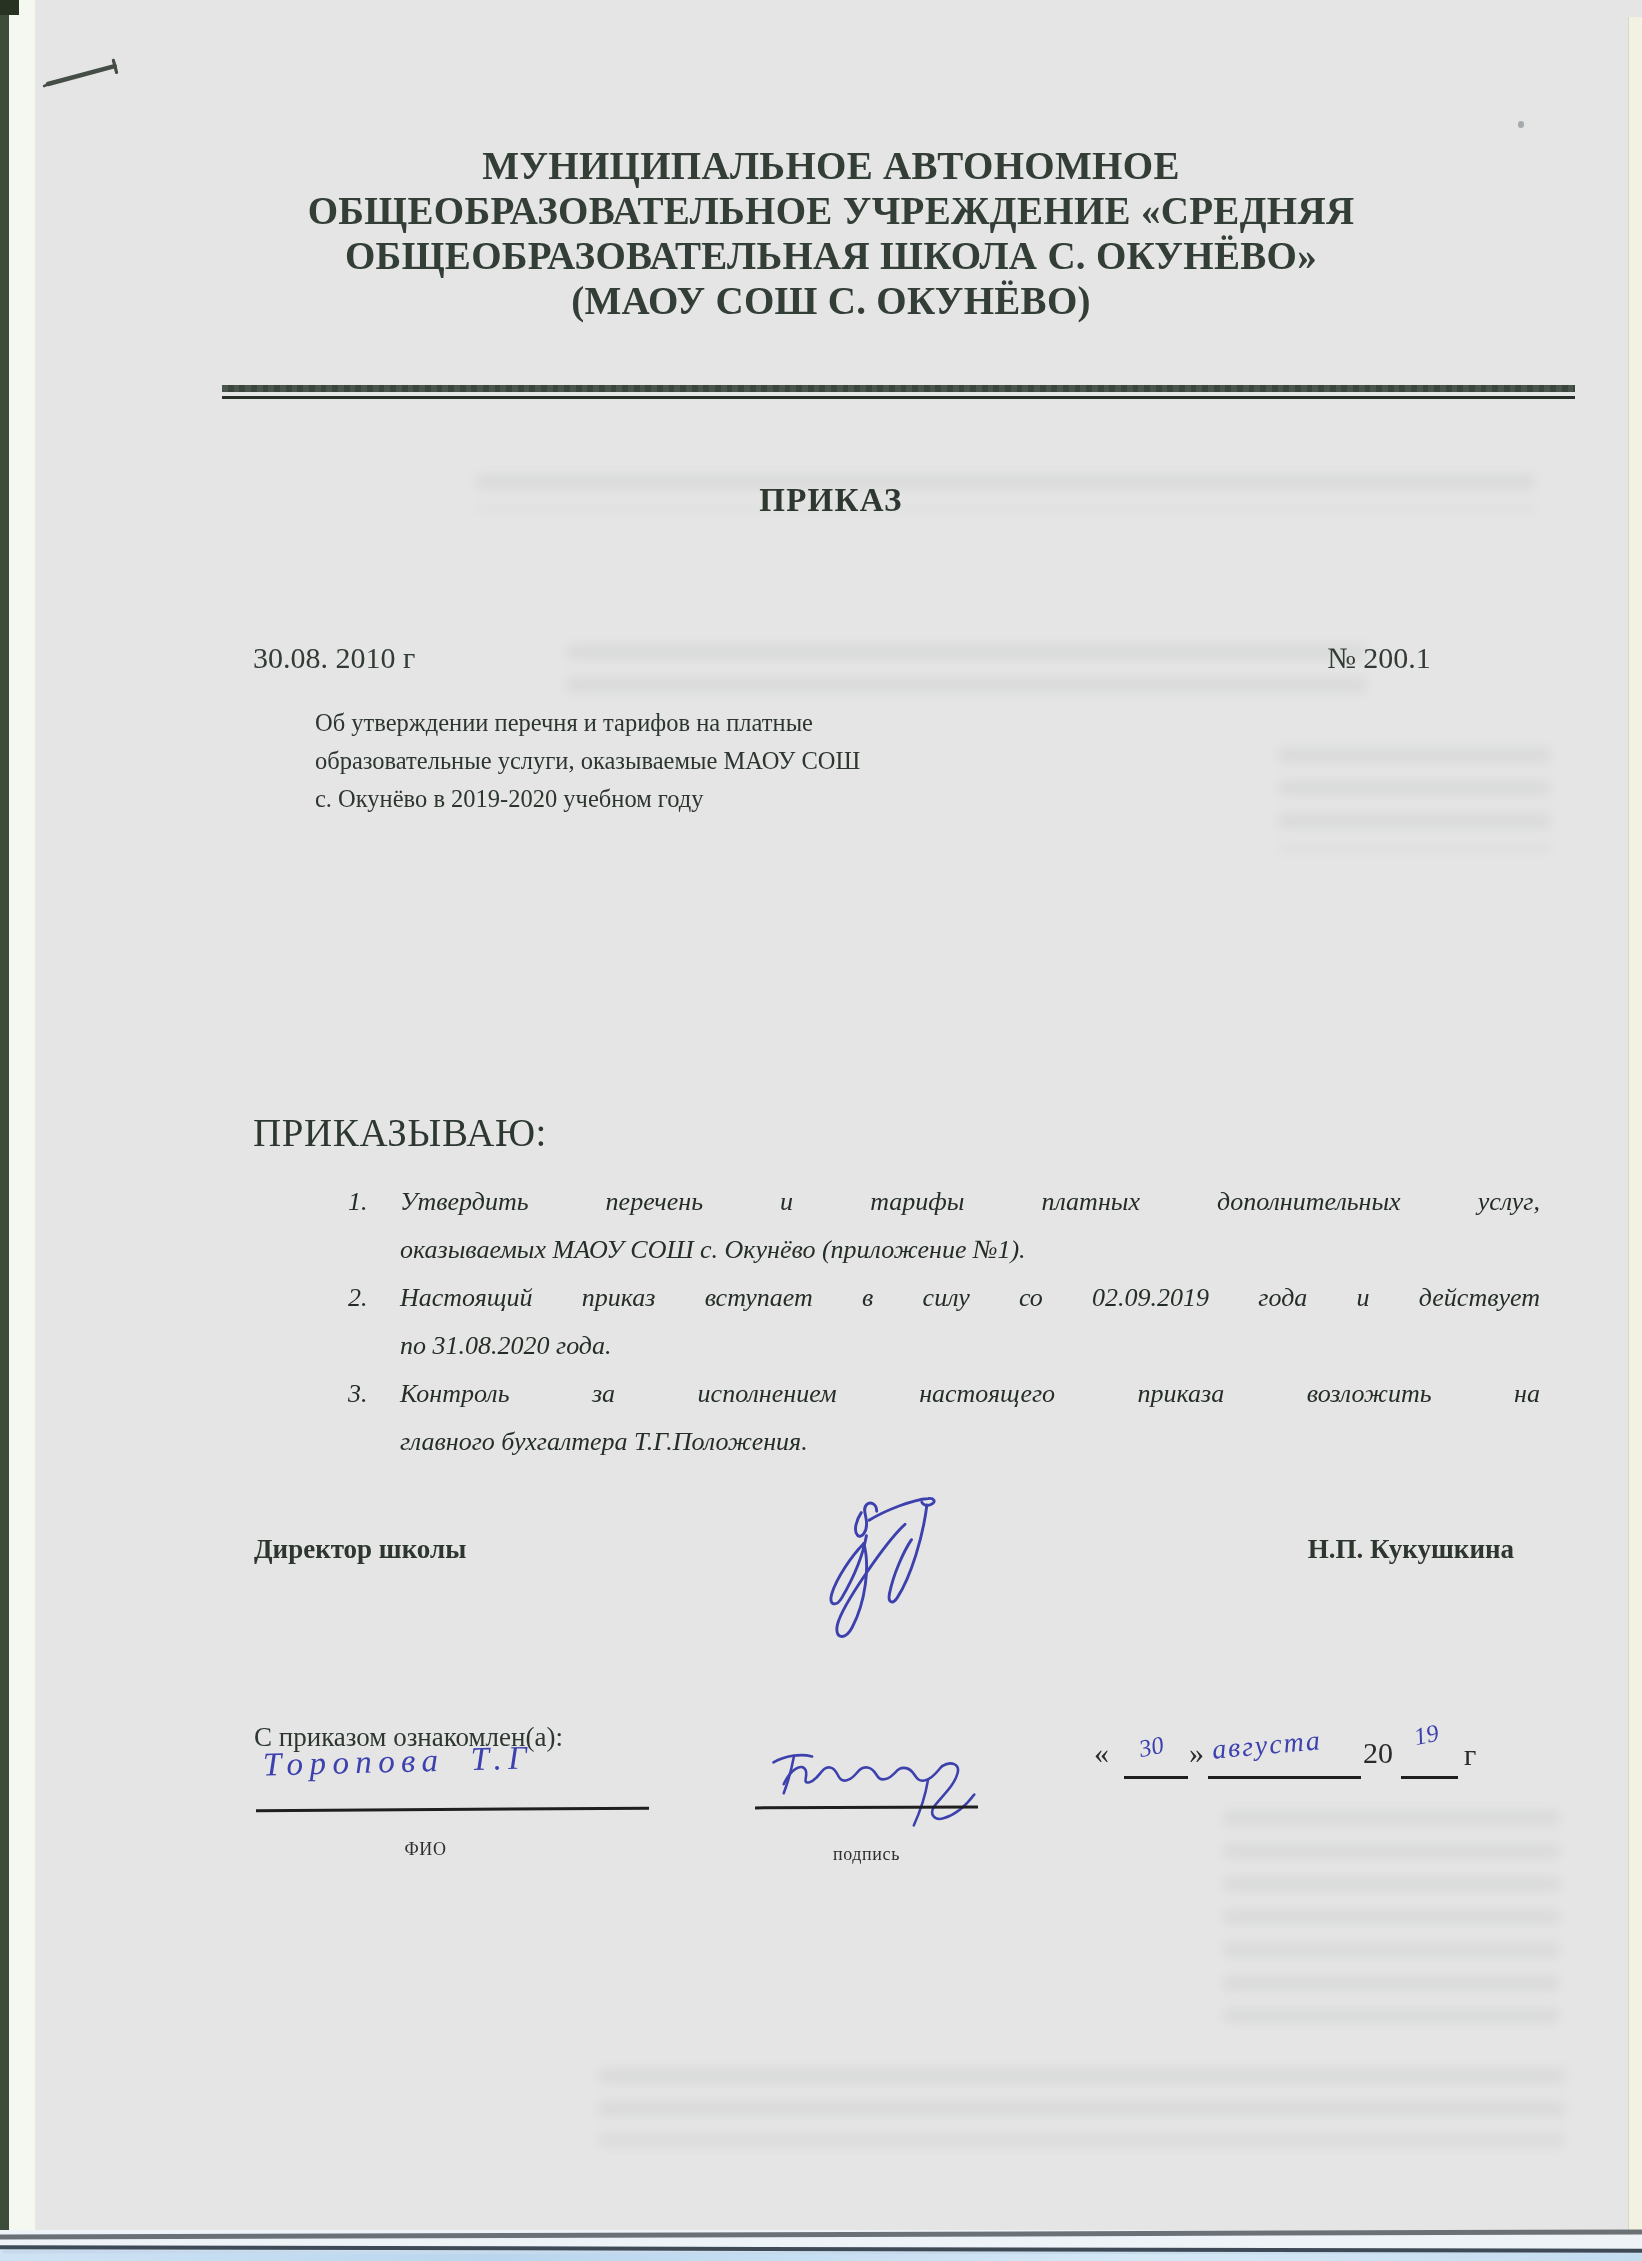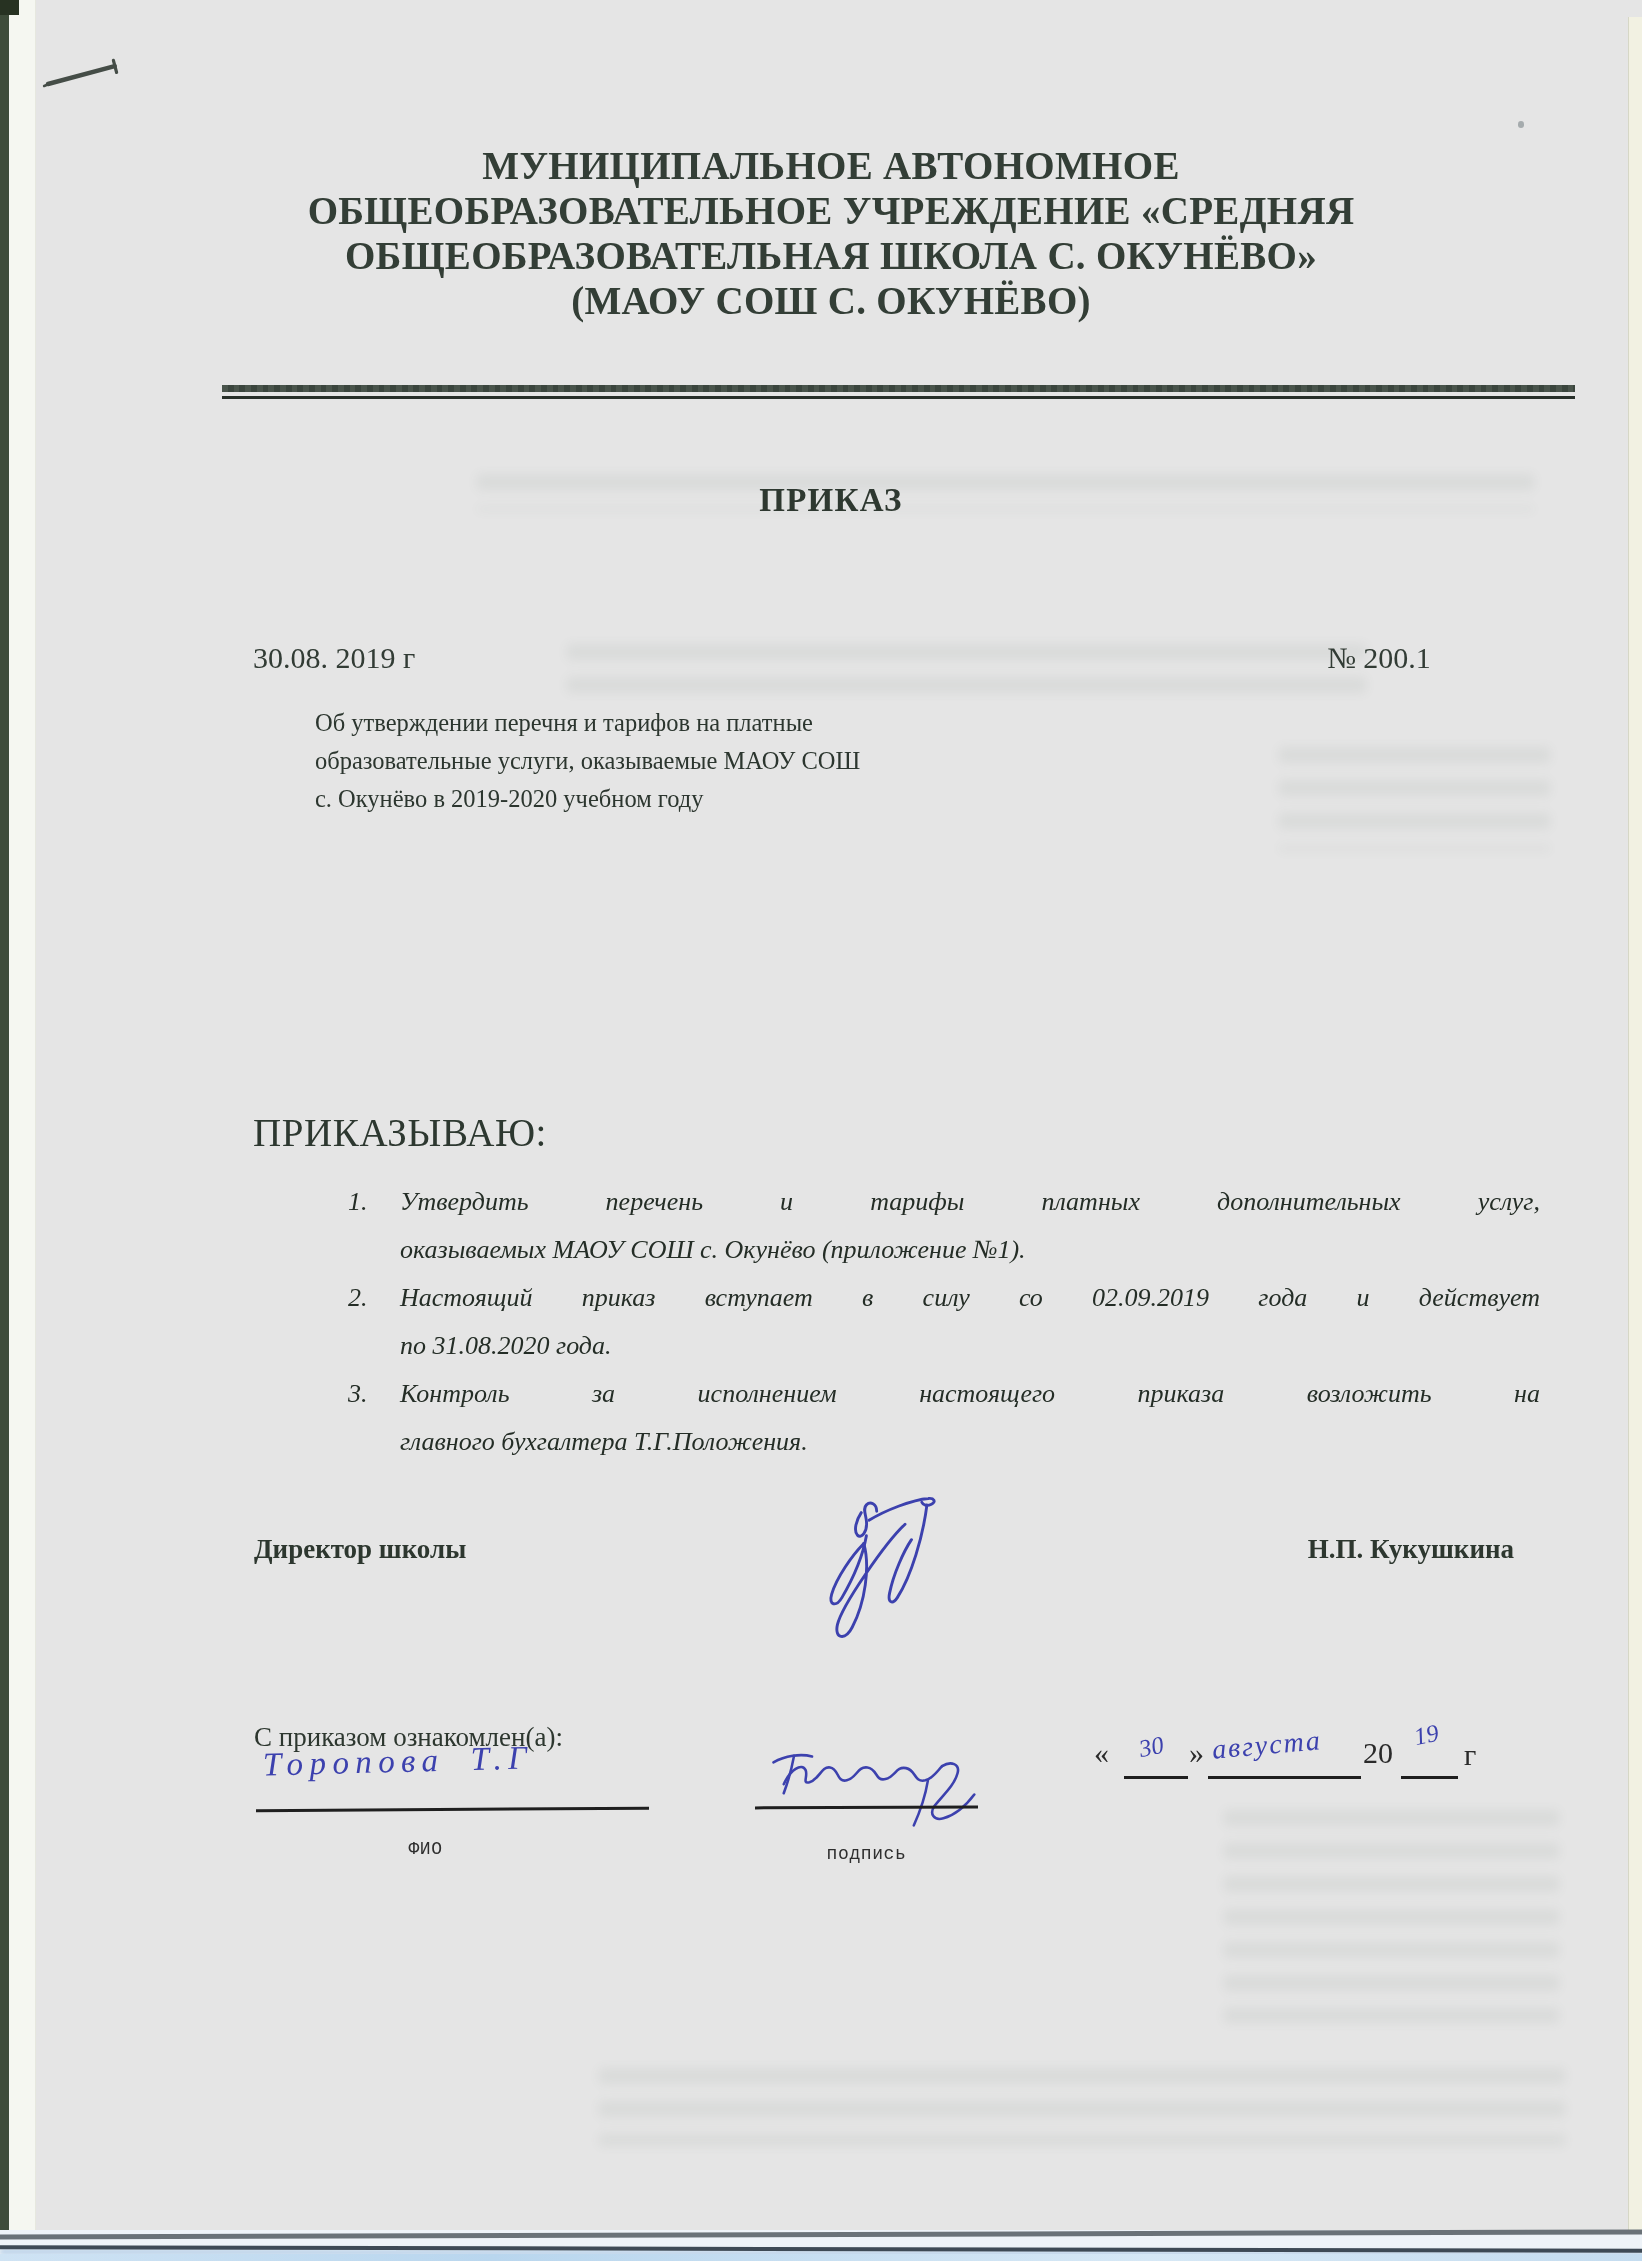--- a/index.html
+++ b/index.html
@@ -29,21 +29,21 @@
   .meta{font-size:30px;color:#323c35;}
   .subject{font-weight:normal;font-size:24.5px;line-height:38px;color:#2c362f;margin-left:48px;}
   .bodytext{font-size:30px;line-height:50px;color:#242d26;}
   .jline{text-align:justify;text-align-last:justify;}
   .verb{font-size:39px;color:#2d3830;letter-spacing:0.6px;}
   .items{font-size:26px;line-height:48px;color:#242d26;font-style:italic;}
   .item-num{display:inline-block;width:52px;}
   .item-cont{padding-left:52px;}
   .sigrow{font-weight:bold;font-size:27px;color:#2d372f;}
   .ack{font-size:27px;color:#2d372f;}
-  .caption{font-size:18px;color:#2e2e2e;letter-spacing:0.6px;font-family:Liberation Mono, monospace;}
+  .caption{font-size:18px;color:#2e2e2e;letter-spacing:0.6px;}
   .fill-line{height:2.6px;background:#1f1f1f;}
   .dateprint{font-size:30px;color:#2a2a2a;}
   
   .hand{font-style:italic;color:#3c41ae;}
   .hand-fio{font-size:33px;letter-spacing:6.4px;word-spacing:11.6px;transform:rotate(-1.5deg);}
   .hand-day{font-size:24.5px;transform:rotate(-12deg);}
   .hand-month{font-size:28px;letter-spacing:1.9px;transform:rotate(-5deg);}
   .hand-year{font-size:24.5px;transform:rotate(-12deg);}
   .sig-svg path{fill:none;stroke:#3c41ae;stroke-linecap:round;stroke-linejoin:round;}
   .penmark path{fill:none;stroke:#454d47;stroke-linecap:round;}
@@ -76,21 +76,21 @@
     <div class="org-line">ОБЩЕОБРАЗОВАТЕЛЬНОЕ УЧРЕЖДЕНИЕ «СРЕДНЯЯ</div>
     <div class="org-line">ОБЩЕОБРАЗОВАТЕЛЬНАЯ ШКОЛА С. ОКУНЁВО»</div>
     <div class="org-line">(МАОУ СОШ С. ОКУНЁВО)</div>
   </div>
 
   <div class="abs rule-thick" style="left:222px;top:385px;width:1353px;"></div>
   <div class="abs rule-thin" style="left:222px;top:396px;width:1353px;"></div>
 
   <div class="abs doc-title" style="left:90px;top:482px;width:1482px;text-align:center;">ПРИКАЗ</div>
 
-  <div class="abs meta" style="left:253px;top:641px;">30.08. 2019 г</div>
+  <div class="abs meta" style="left:253px;top:641px;">30.08. 2010 г</div>
   <div class="abs meta" style="left:1250px;top:641px;width:258px;text-align:center;">№ 200.1</div>
 
   <div class="abs" style="left:267px;top:704px;width:773px;">
     <div class="subject">Об утверждении  перечня и тарифов на платные</div>
     <div class="subject">образовательные услуги, оказываемые МАОУ СОШ</div>
     <div class="subject">с. Окунёво в 2019-2020 учебном году</div>
   </div>
 
 
   <div class="abs verb" style="left:253px;top:1110px;">ПРИКАЗЫВАЮ:</div>

